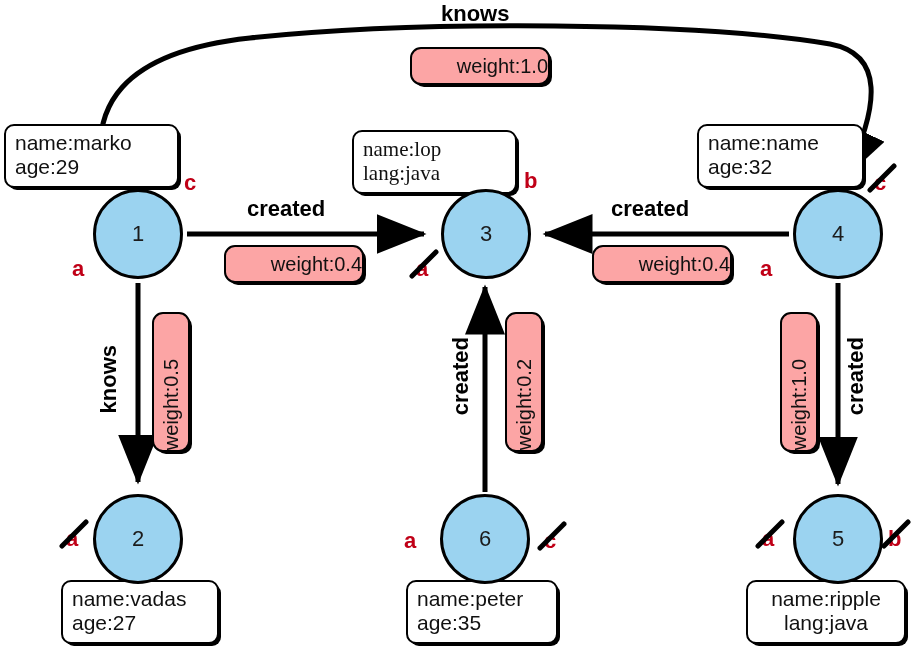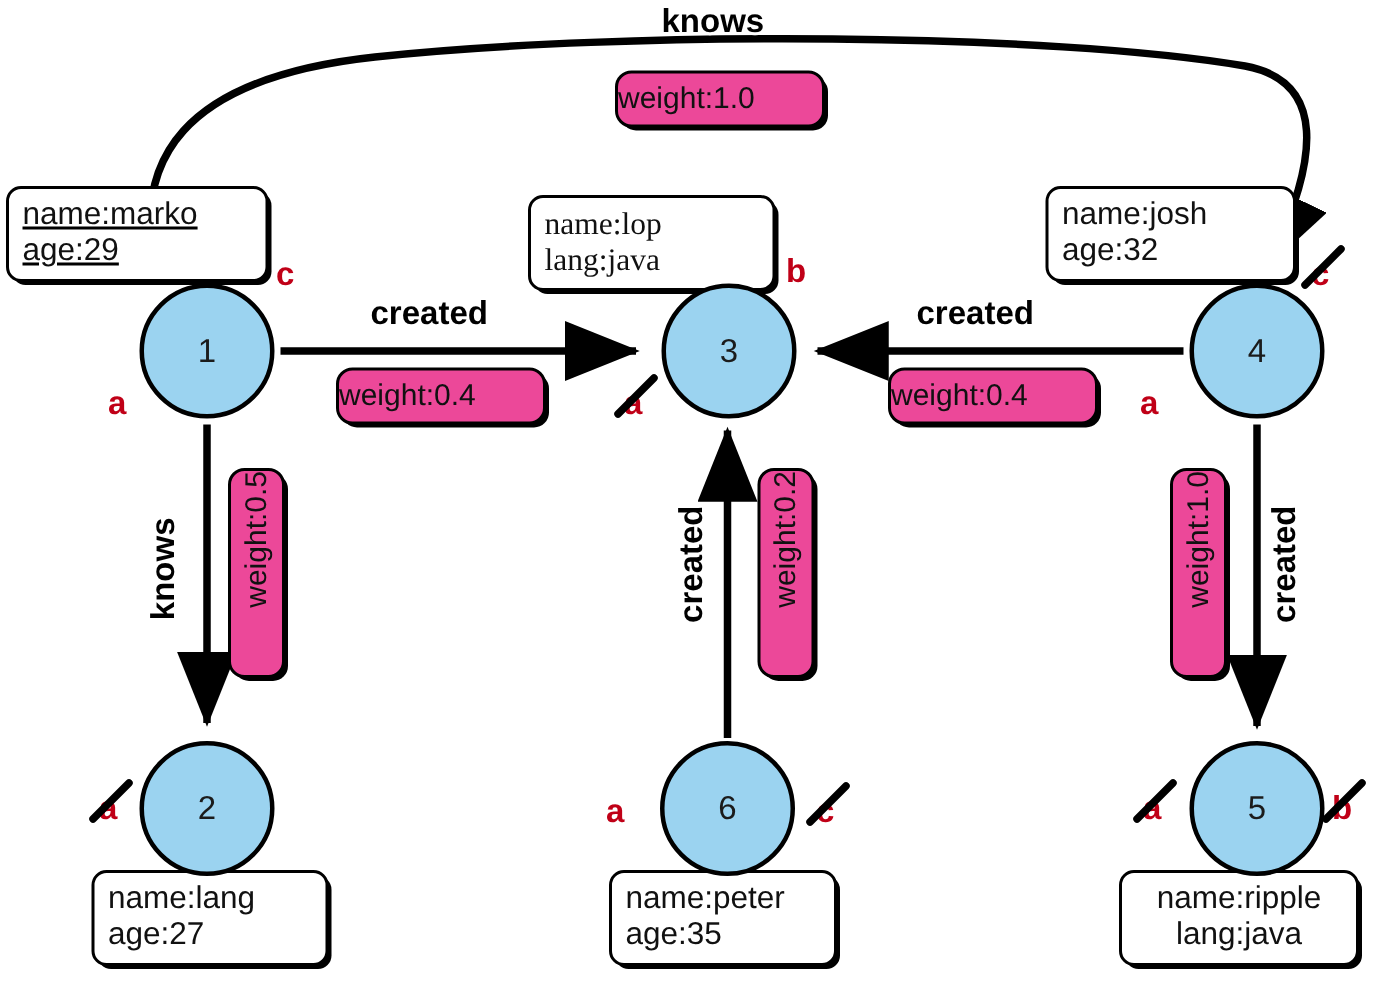--- a/index.html
+++ b/index.html
@@ -8,23 +8,23 @@
   svg.layer{position:absolute;left:0;top:0;width:917px;height:654px;overflow:visible;}
   svg.edges{z-index:1;}
   .node{position:absolute;z-index:3;border-radius:50%;background:#9BD3F0;
         border:3px solid #000;box-sizing:border-box;display:flex;
         align-items:center;justify-content:center;}
   .node-label{font-size:22px;color:#1b1b1b;line-height:1;}
   .propbox{position:absolute;z-index:2;background:#ffffff;border:2.5px solid #000;
            border-radius:10px;box-sizing:border-box;padding:5px 9px 6px 9px;
            box-shadow:3px 3px 0 -1px #000;}
   .propbox .line{font-size:21px;color:#111;line-height:1.16;white-space:nowrap;}
-  .wbox{position:absolute;z-index:4;background:#ec4899;border:2.5px solid #000;
+  .wbox{position:absolute;z-index:4;background:#fca5a5;border:2.5px solid #000;
         border-radius:11px;box-sizing:border-box;
-        display:flex;align-items:center;justify-content:flex-start;
+        display:flex;align-items:center;justify-content:flex-end;
         box-shadow:3px 3px 0 -1px #000;}
   .wbox span{font-size:20px;color:#111;white-space:nowrap;line-height:1;}
   .wbox.vert{writing-mode:vertical-rl;}
   .wbox.vert span{writing-mode:vertical-rl;transform:rotate(180deg);}
   .elabel{position:absolute;z-index:5;font-size:22px;font-weight:bold;color:#000;
           white-space:nowrap;line-height:1;
           text-shadow:1.5px 1.5px 0 #fff,-1.5px 1.5px 0 #fff,1.5px -1.5px 0 #fff,
                       -1.5px -1.5px 0 #fff,0 2px 0 #fff,0 -2px 0 #fff,2px 0 0 #fff,-2px 0 0 #fff;}
   .elabel.vert{writing-mode:vertical-rl;transform:rotate(180deg);transform-origin:center;}
   .ann{position:absolute;z-index:6;font-size:22px;font-weight:bold;color:#C00017;
@@ -51,37 +51,37 @@
 
     <line x1="789" y1="234" x2="545" y2="234" stroke="#000" stroke-width="5" marker-end="url(#ah)"></line>
 
     <line x1="138" y1="283" x2="138" y2="482" stroke="#000" stroke-width="5" marker-end="url(#ah)"></line>
 
     <line x1="485" y1="492" x2="485" y2="287" stroke="#000" stroke-width="5" marker-end="url(#ah)"></line>
 
     <line x1="838" y1="283" x2="838" y2="484" stroke="#000" stroke-width="5" marker-end="url(#ah)"></line>
   </svg>
 
-  <div class="propbox" style="left:4px;top:124px;width:175px;text-decoration:underline;">
+  <div class="propbox" style="left:4px;top:124px;width:175px;">
     <div class="line">name:marko</div>
     <div class="line">age:29</div>
   </div>
 
   <div class="propbox" style="left:352px;top:130px;width:165px;font-family:Liberation Serif, serif;">
     <div class="line">name:lop</div>
     <div class="line">lang:java</div>
   </div>
 
   <div class="propbox" style="left:697px;top:124px;width:167px;">
-    <div class="line">name:josh</div>
+    <div class="line">name:name</div>
     <div class="line">age:32</div>
   </div>
 
   <div class="propbox" style="left:61px;top:580px;width:158px;">
-    <div class="line">name:lang</div>
+    <div class="line">name:vadas</div>
     <div class="line">age:27</div>
   </div>
 
   <div class="propbox" style="left:406px;top:580px;width:152px;">
     <div class="line">name:peter</div>
     <div class="line">age:35</div>
   </div>
 
   <div class="propbox" style="left:746px;top:580px;width:160px;text-align:center;">
     <div class="line">name:ripple</div>

